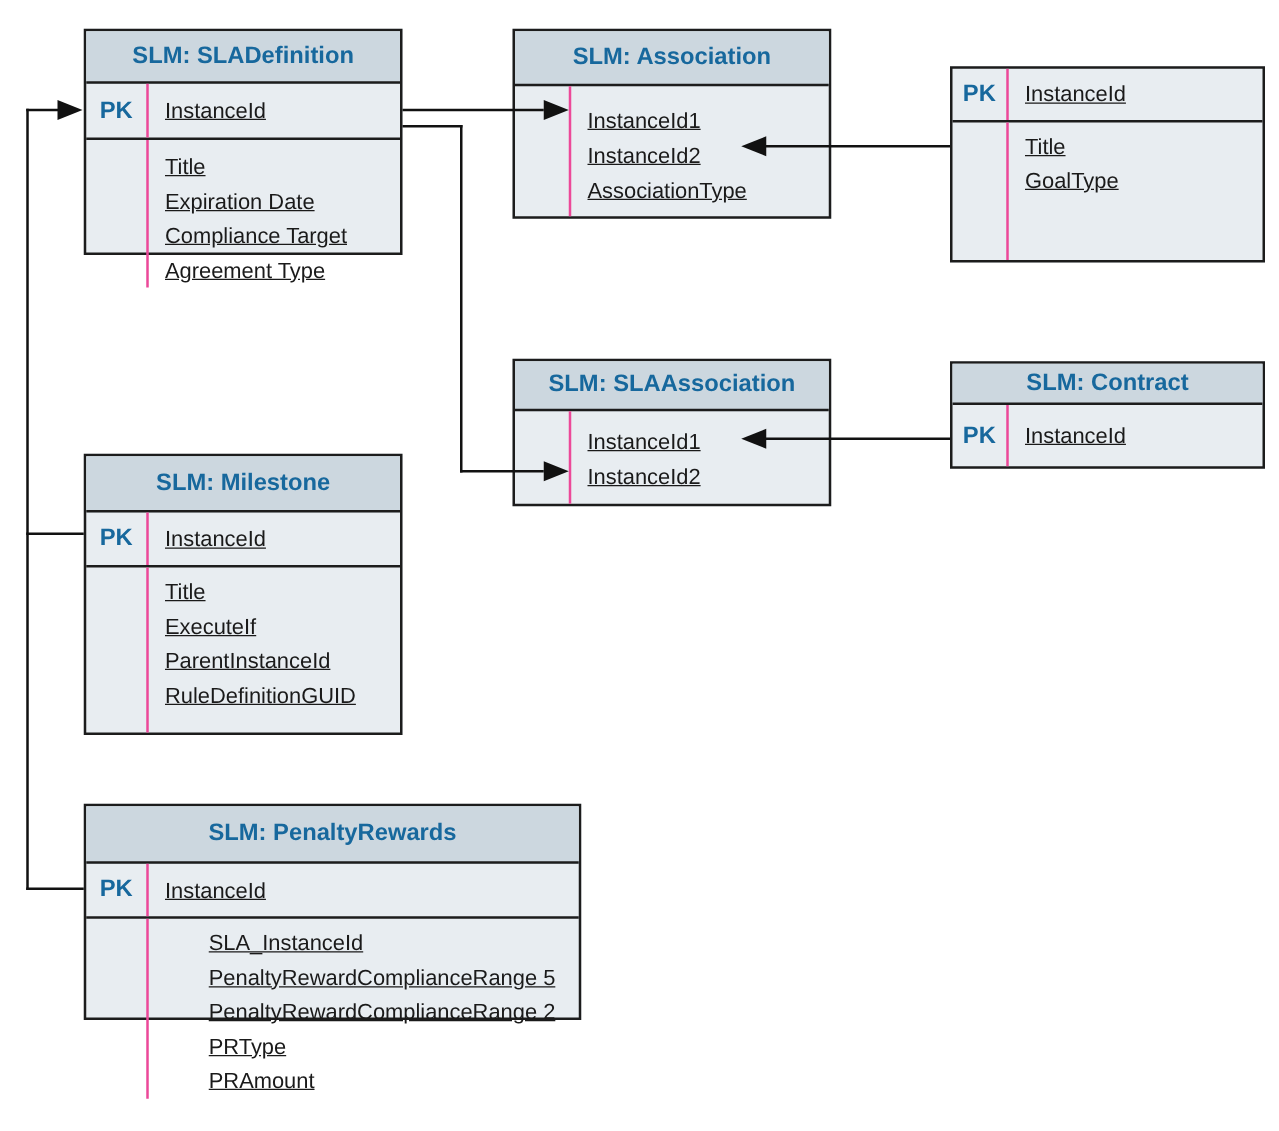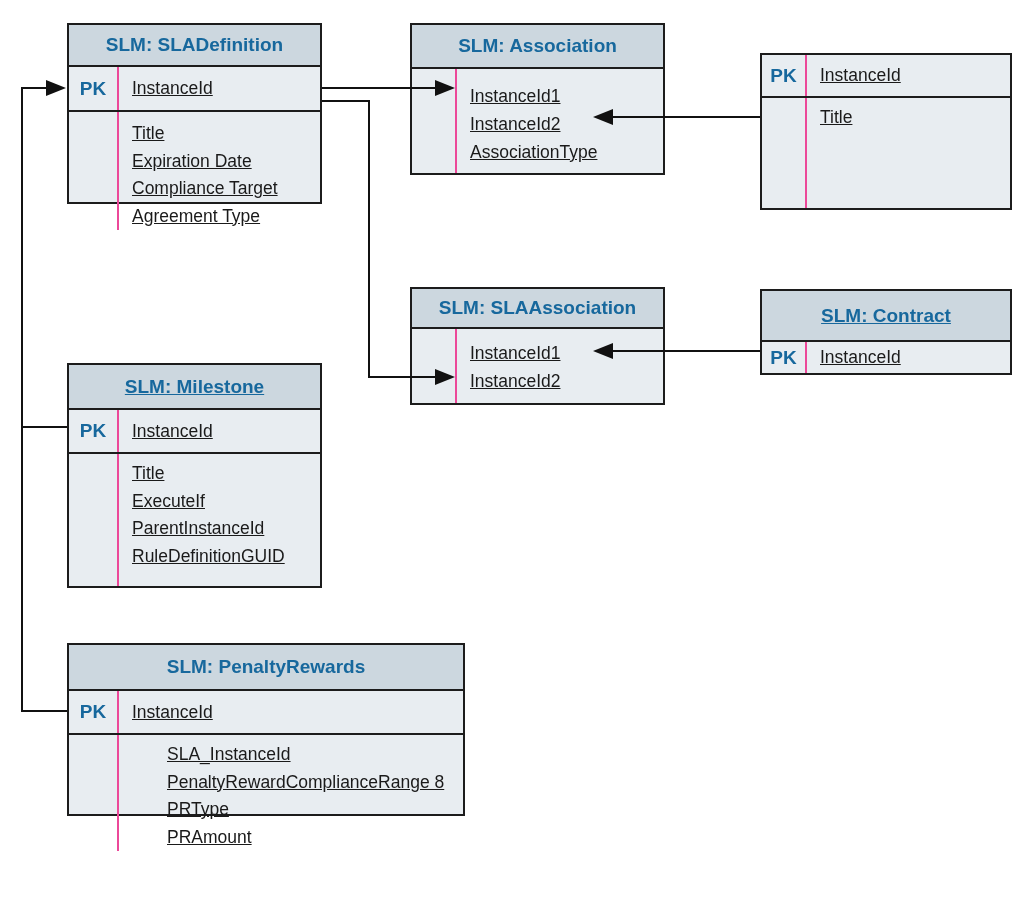--- a/index.html
+++ b/index.html
@@ -123,45 +123,46 @@
 
   <div class="tbl" style="left:760px; top:53px; width:252px; height:157px;">
     <div class="tbl-row pk-row" style="height:43px;">
       <div class="key-cell" style="width:45px;">PK</div>
       <div class="field-cell">InstanceId</div>
     </div>
     <div class="tbl-row body-row">
       <div class="key-cell" style="width:45px;"></div>
       <div class="field-cell" style="padding-top:6px; line-height:27px;">
         <div class="field-line">Title</div>
+        <div class="field-line">GoalType</div>
       </div>
     </div>
   </div>
 
   <div class="tbl" style="left:410px; top:287px; width:255px; height:118px;">
     <div class="tbl-header" style="height:40px;">SLM: SLAAssociation</div>
     <div class="tbl-row body-row">
       <div class="key-cell" style="width:45px;"></div>
       <div class="field-cell" style="padding-top:10px; line-height:28px;">
         <div class="field-line">InstanceId1</div>
         <div class="field-line">InstanceId2</div>
       </div>
     </div>
   </div>
 
   <div class="tbl" style="left:760px; top:289px; width:252px; height:86px;">
-    <div class="tbl-header" style="height:51px;text-decoration:underline;">SLM: Contract</div>
+    <div class="tbl-header" style="height:33px;">SLM: Contract</div>
     <div class="tbl-row body-row">
       <div class="key-cell" style="width:45px;">PK</div>
       <div class="field-cell" style="display:flex; align-items:center;">InstanceId</div>
     </div>
   </div>
 
   <div class="tbl" style="left:67px; top:363px; width:255px; height:225px;">
-    <div class="tbl-header" style="height:45px;text-decoration:underline;">SLM: Milestone</div>
+    <div class="tbl-header" style="height:45px;">SLM: Milestone</div>
     <div class="tbl-row pk-row" style="height:44px;">
       <div class="key-cell" style="width:50px;">PK</div>
       <div class="field-cell">InstanceId</div>
     </div>
     <div class="tbl-row body-row">
       <div class="key-cell" style="width:50px;"></div>
       <div class="field-cell" style="padding-top:6px; line-height:27.5px;">
         <div class="field-line">Title</div>
         <div class="field-line">ExecuteIf</div>
         <div class="field-line">ParentInstanceId</div>
@@ -173,21 +174,22 @@
   <div class="tbl" style="left:67px; top:643px; width:398px; height:173px;">
     <div class="tbl-header" style="height:46px;">SLM: PenaltyRewards</div>
     <div class="tbl-row pk-row" style="height:44px;">
       <div class="key-cell" style="width:50px;">PK</div>
       <div class="field-cell">InstanceId</div>
     </div>
     <div class="tbl-row body-row">
       <div class="key-cell" style="width:50px;"></div>
       <div class="field-cell" style="padding-top:6px; line-height:27.5px;margin-left:35px;">
         <div class="field-line">SLA_InstanceId</div>
-        <div class="field-line">PenaltyRewardComplianceRange 8</div>
+        <div class="field-line">PenaltyRewardComplianceRange 5</div>
+        <div class="field-line">PenaltyRewardComplianceRange 2</div>
         <div class="field-line">PRType</div>
         <div class="field-line">PRAmount</div>
       </div>
     </div>
   </div>
 
   <div class="line vline" style="left:21px; top:87px; height:625px;"></div>
   <div class="line hline" style="left:21px; top:87px; width:27px;"></div>
   <div class="arrow-right" style="left:46px; top:80px;"></div>
   <div class="line hline" style="left:21px; top:426px; width:46px;"></div>

